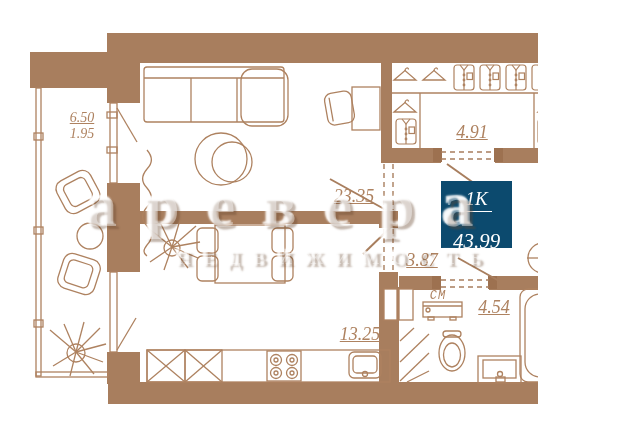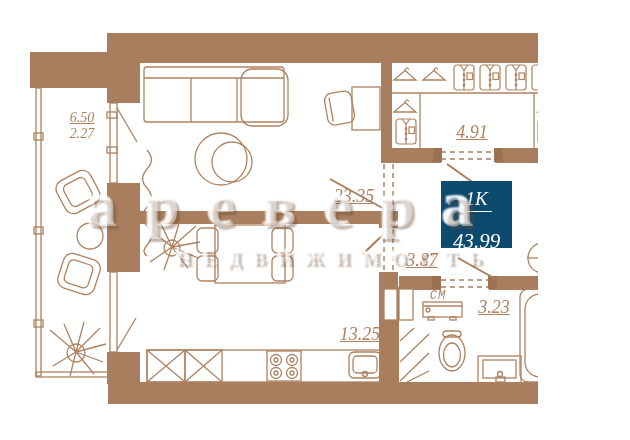--- a/index.html
+++ b/index.html
@@ -269,33 +269,33 @@
       <use href="#shirt" x="531" y="63"></use>
       <use href="#hanger" x="393" y="96"></use>
       <use href="#shirt" x="395" y="117"></use>
       <use href="#hanger" x="537" y="96"></use>
       <use href="#shirt" x="537" y="117"></use>
     </g>
   </svg>
 
   <div class="lbl" style="left:50px;top:110px;width:64px;font-size:14px;">
     <span class="u">6.50</span><br>
-    <span>2.27</span>
+    <span>1.95</span>
   </div>
   <div class="lbl" style="left:326px;top:186px;width:56px;">
     <span class="u">23.35</span>
   </div>
   <div class="lbl" style="left:450px;top:122px;width:44px;">
     <span class="u">4.91</span>
   </div>
   <div class="lbl" style="left:398px;top:250px;width:48px;">
     <span class="u">3.87</span>
   </div>
   <div class="lbl" style="left:472px;top:297px;width:44px;">
-    <span class="u">3.23</span>
+    <span class="u">4.54</span>
   </div>
   <div class="lbl" style="left:334px;top:324px;width:52px;font-style:italic;">
     <span class="u">13.25</span>
   </div>
   <div class="lbl lbl-sm" style="left:426px;top:290px;width:24px;">
     <span>СМ</span>
   </div>
 
   <div class="unit-box">
     <span class="t">1К</span>

